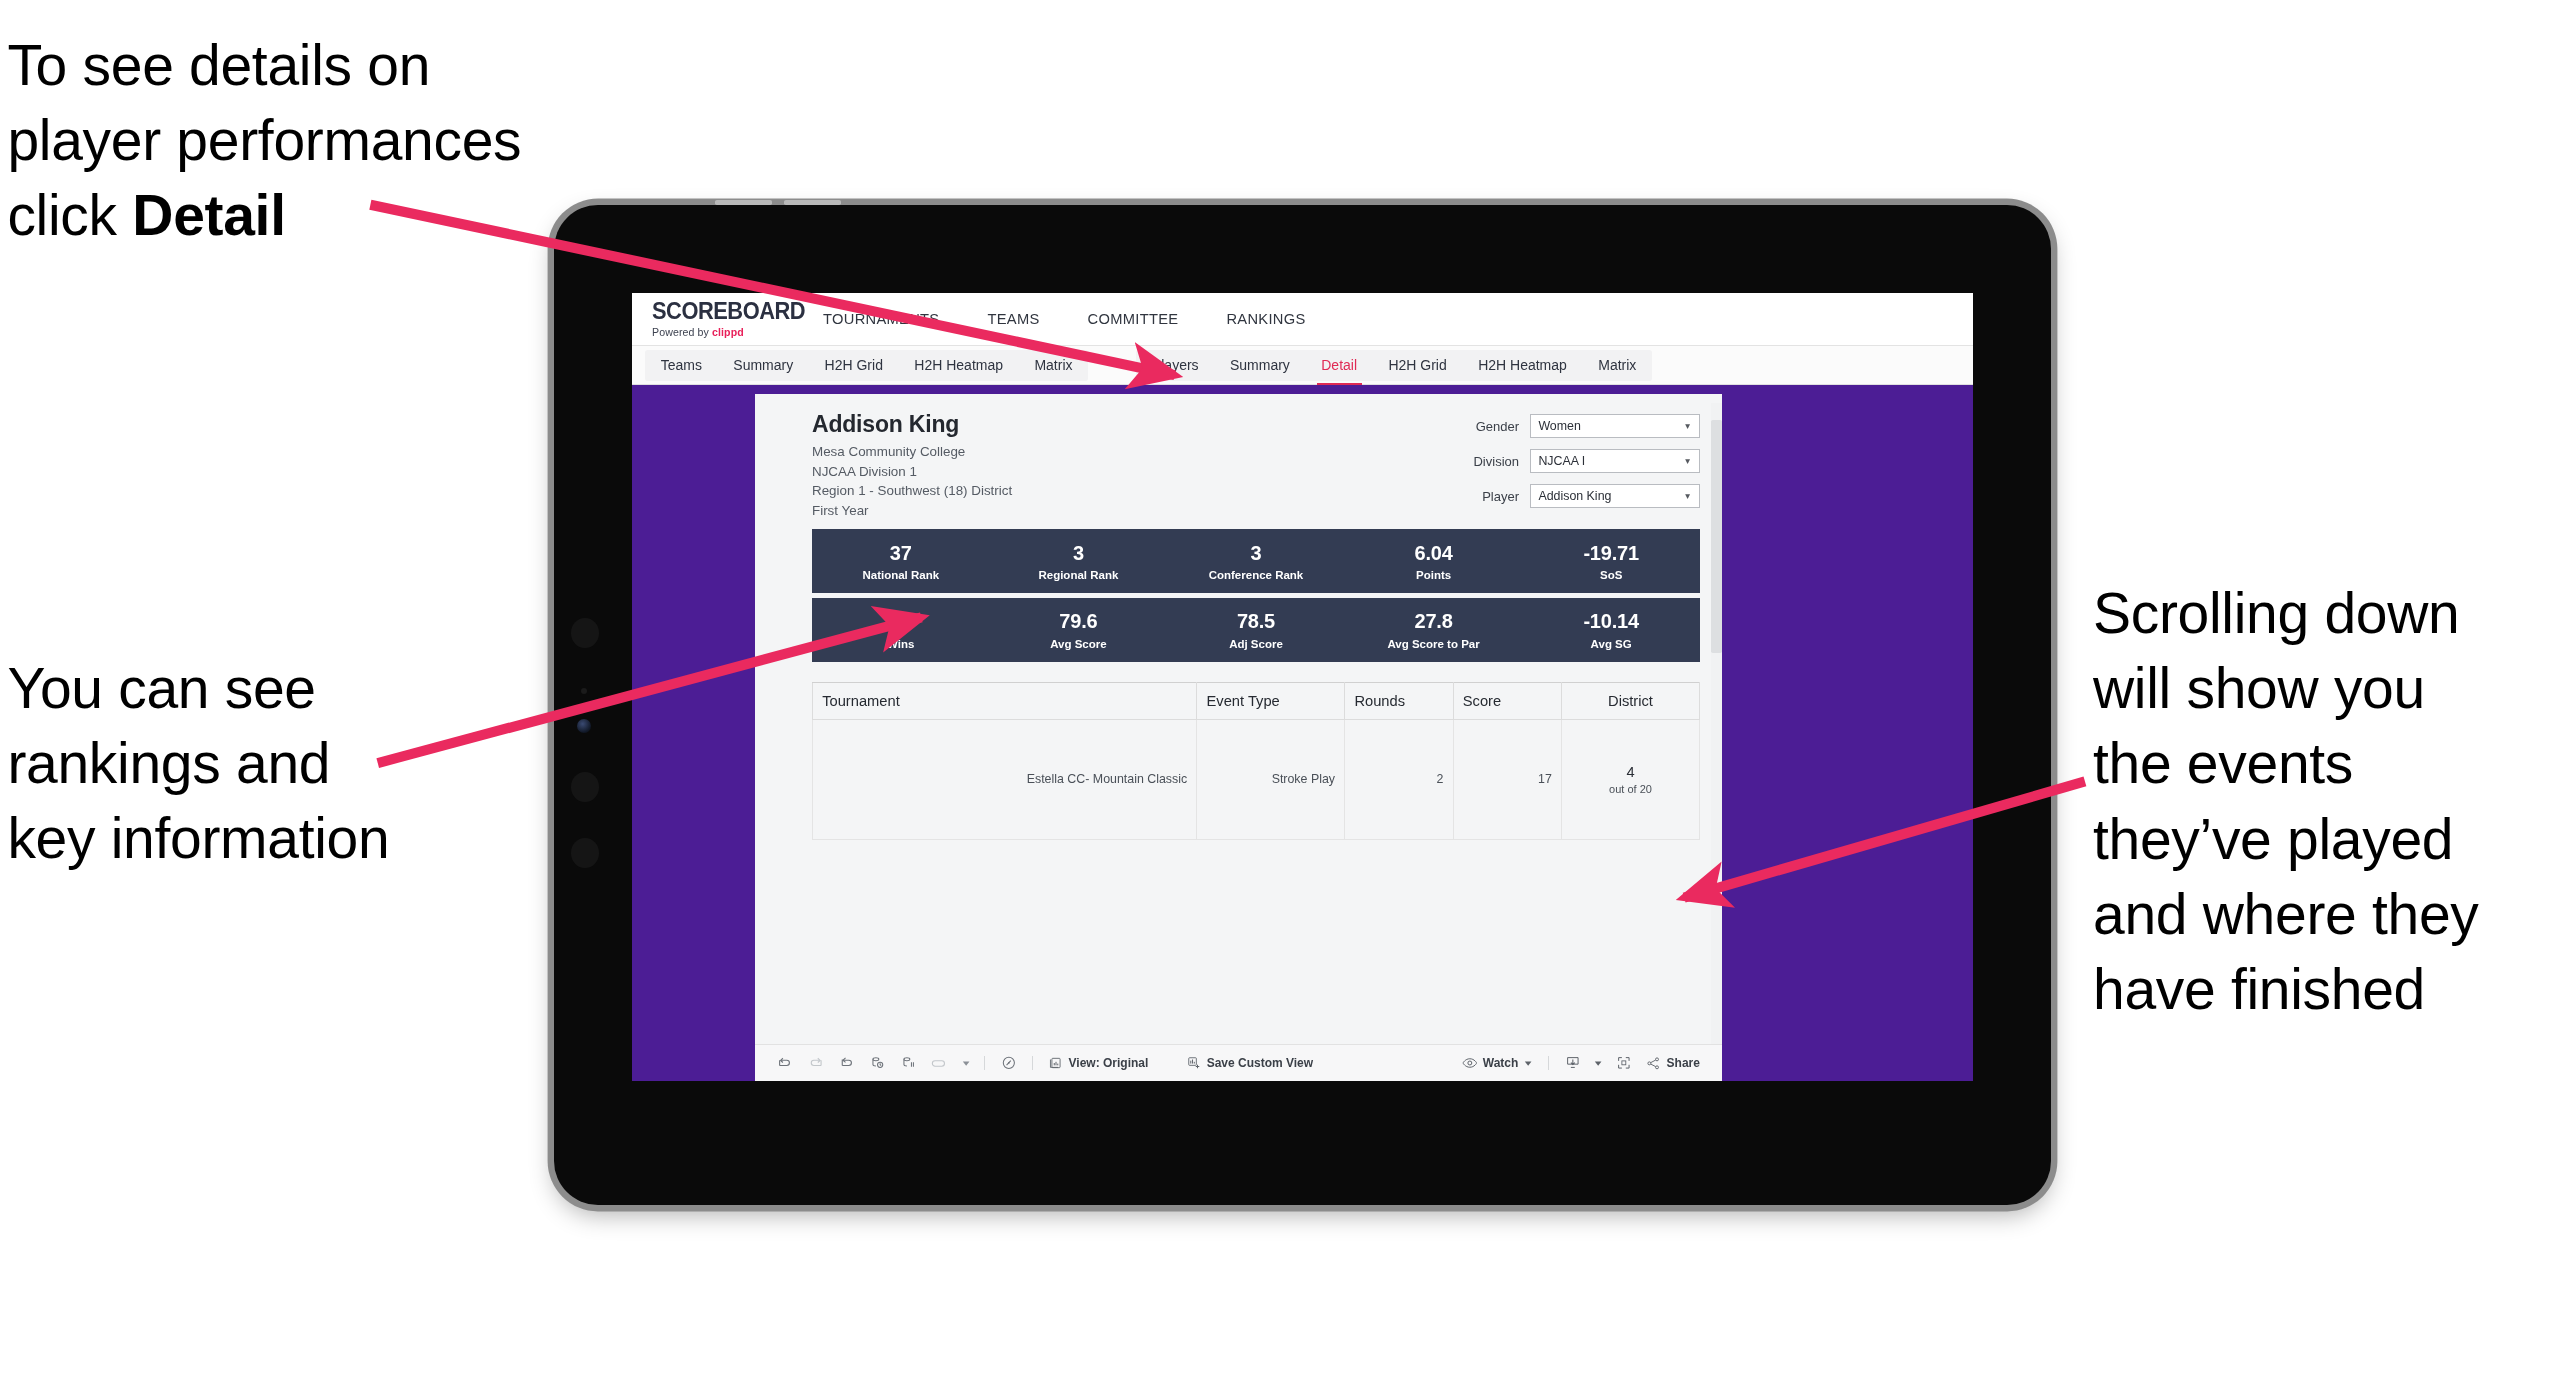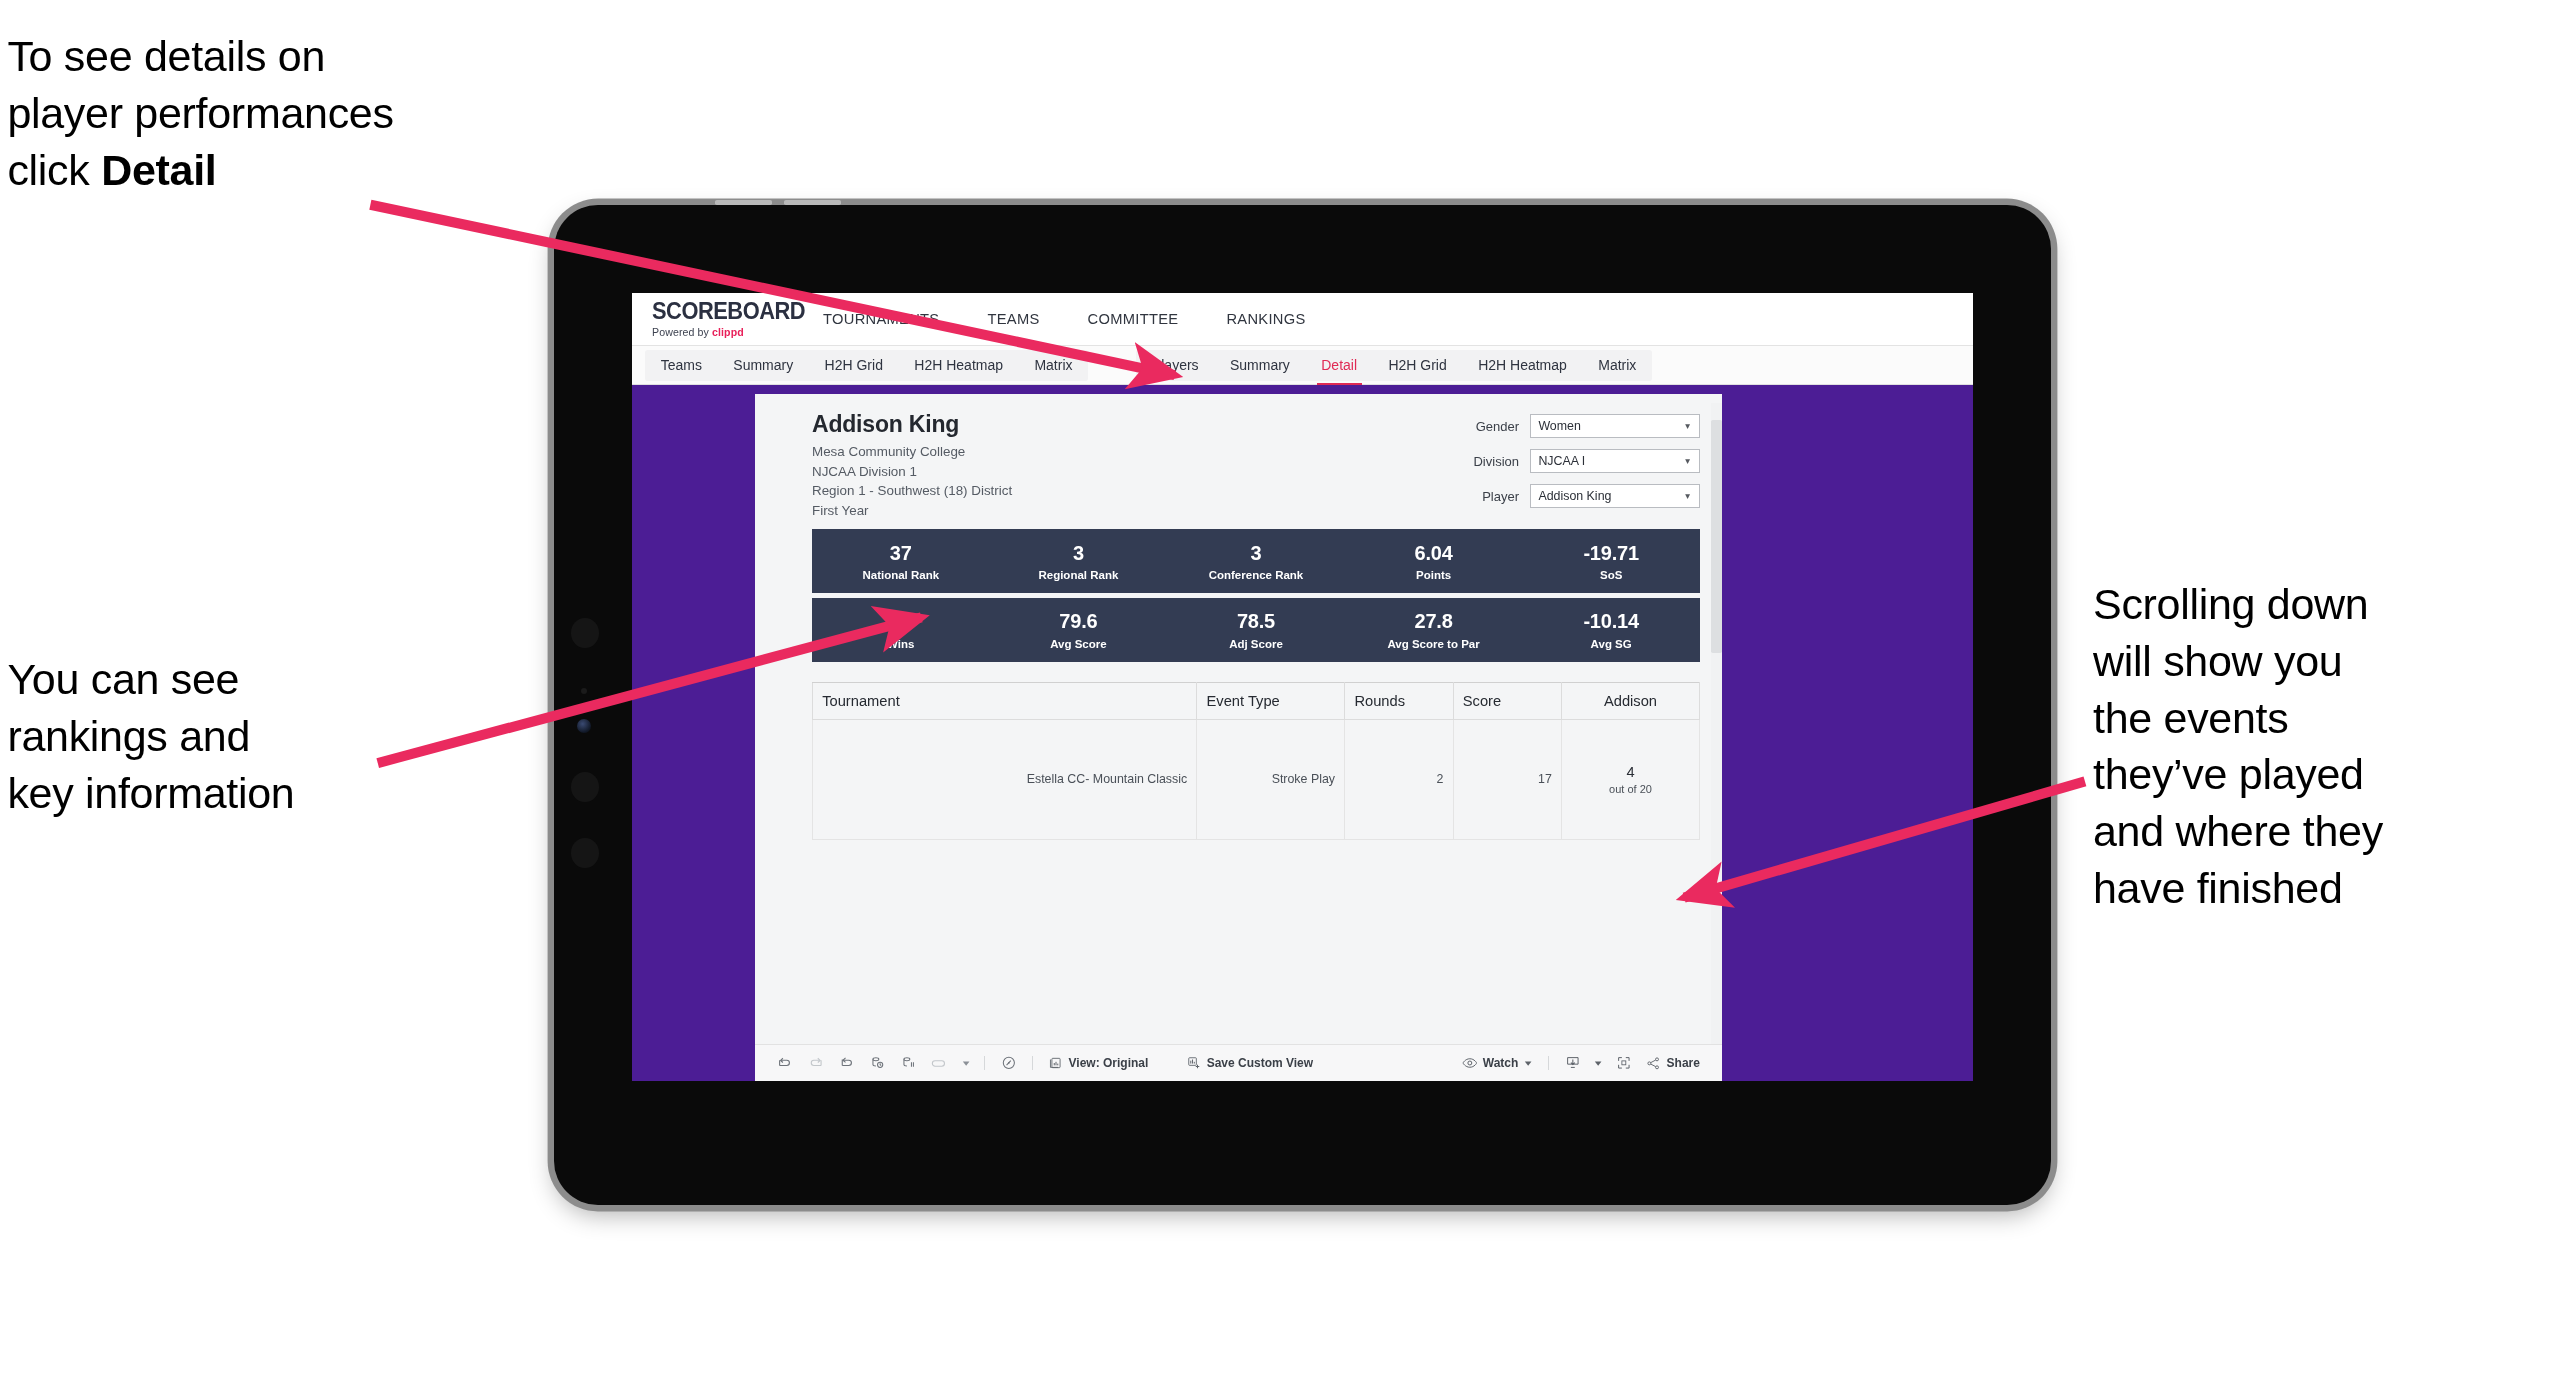--- a/index.html
+++ b/index.html
@@ -4,21 +4,21 @@
 <style>
   * { box-sizing: border-box; margin: 0; padding: 0; }
   html, body { width: 2576px; height: 1386px; background: #ffffff; overflow: hidden; }
   body { font-family: "Liberation Sans", sans-serif; position: relative; }
 
   
   .annotation {
     position: absolute;
     color: #000000;
     font-family: "Liberation Sans", sans-serif;
-    font-size: 43px;
+    font-size: 57px;
     line-height: 1.32;
     font-weight: 400;
     letter-spacing: -0.3px;
     white-space: pre-line;
   }
   .annotation b { font-weight: 700; }
   #anno-top-left { left: 7.4px; top: 28px; width: 645px; }
   #anno-mid-left { left: 7.4px; top: 651px; width: 516px; }
   #anno-right   { left: 2093px; top: 576px; width: 479px; }
 
@@ -294,21 +294,21 @@
           </div>
 
 
           <table class="tbl">
             <thead>
               <tr>
                 <th style="width:39%">Tournament</th>
                 <th style="width:15%">Event Type</th>
                 <th style="width:11%">Rounds</th>
                 <th style="width:11%">Score</th>
-                <th class="c" style="width:14%">Addison</th>
+                <th class="c" style="width:14%">District</th>
               </tr>
             </thead>
             <tbody>
               <tr>
                 <td>Estella CC- Mountain Classic</td>
                 <td>Stroke Play</td>
                 <td>2</td>
                 <td>17</td>
                 <td class="c">
                   <div class="pos-v">4</div>

